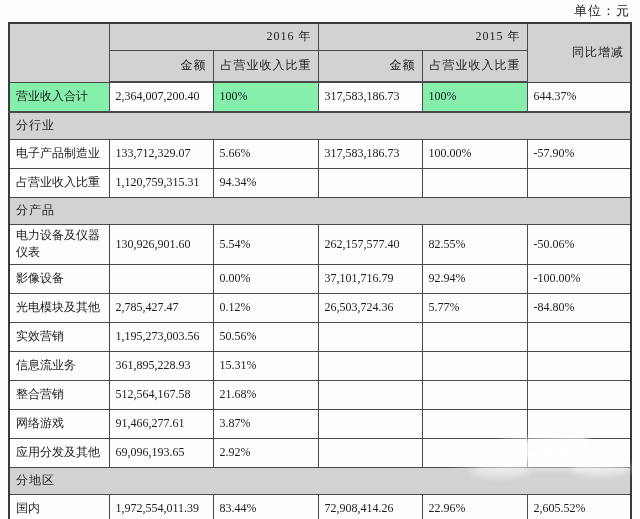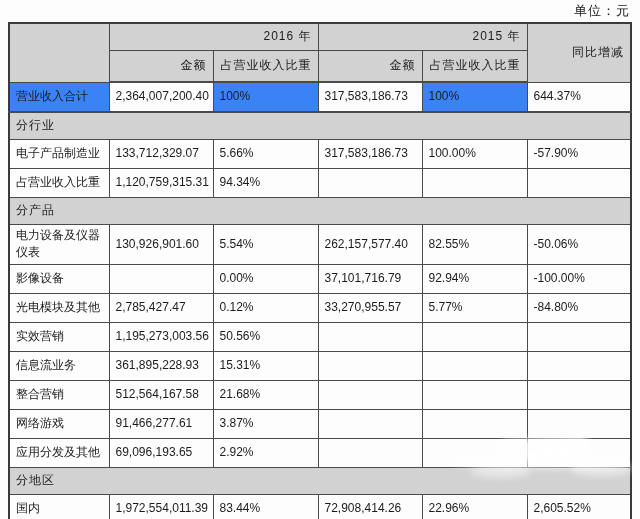--- a/index.html
+++ b/index.html
@@ -1,19 +1,19 @@
 <!DOCTYPE html>
 <html><head>
 <meta charset="utf-8">
 <style>
   html,body { margin:0; padding:0; background:#ffffff; }
   .page {
     position:relative; width:640px; height:519px;
     background:#fdfdfd; overflow:hidden;
-    font-family:Liberation Sans, sans-serif;
+    font-family:Liberation Serif, serif;
     color:#1c1c1c;
   }
   .unit-label {
     position:absolute; top:2px; right:10px;
     font-size:13px; letter-spacing:1px; color:#1a1a1a;
   }
   table.fin {
     position:absolute; left:8px; top:22px; width:622px;
     border-collapse:collapse; table-layout:fixed;
     border:2px solid #3a3a3a;
@@ -22,21 +22,21 @@
     border:1px solid #4a4a4a;
     font-size:12px; color:#1c1c1c;
     padding:2px 6px; vertical-align:middle;
     overflow:hidden; line-height:1.45;
   }
   .hdr { background:#d2d2d2; text-align:right; letter-spacing:1px; }
   .hdr-row1 td { height:22px; }
   .hdr-row2 td { height:26px; border-bottom-width:2px;margin-left:48px; }
   .label-cell { text-align:left; height:24px; padding-left:6px; }
   .num-cell { text-align:left; padding-right:10px; height:24px; }
-  .shade { background:#3b82f6; }
+  .shade { background:#86efac; }
   .section-cell { background:#d2d2d2; text-align:left; height:22px; padding-left:6px; letter-spacing:1px; }
   tr.total-row td { border-bottom-width:2px; }
   
   .watermark { position:absolute; left:450px; top:436px; width:185px; height:56px; pointer-events:none; }
   .wm-blob { position:absolute; background:#ffffff; filter:blur(3px); }
   .wm-1 { left:48px; top:2px; width:92px; height:20px; border-radius:10px; opacity:.85; transform:rotate(-3deg); }
   .wm-2 { left:0px; top:18px; width:175px; height:15px; border-radius:50%; opacity:.6; }
   .wm-3 { left:120px; top:24px; width:62px; height:16px; border-radius:50%; opacity:.5; }
   .wm-4 { left:20px; top:30px; width:60px; height:12px; border-radius:50%; opacity:.45; }
 </style>
@@ -114,21 +114,21 @@
           <td class="num-cell"></td>
           <td class="num-cell">0.00%</td>
           <td class="num-cell">37,101,716.79</td>
           <td class="num-cell">92.94%</td>
           <td class="num-cell">-100.00%</td>
         </tr>
         <tr>
           <td class="label-cell">光电模块及其他</td>
           <td class="num-cell">2,785,427.47</td>
           <td class="num-cell">0.12%</td>
-          <td class="num-cell">33,270,955.57</td>
+          <td class="num-cell">26,503,724.36</td>
           <td class="num-cell">5.77%</td>
           <td class="num-cell">-84.80%</td>
         </tr>
         <tr>
           <td class="label-cell">实效营销</td>
           <td class="num-cell">1,195,273,003.56</td>
           <td class="num-cell">50.56%</td>
           <td class="num-cell"></td>
           <td class="num-cell"></td>
           <td class="num-cell"></td>

